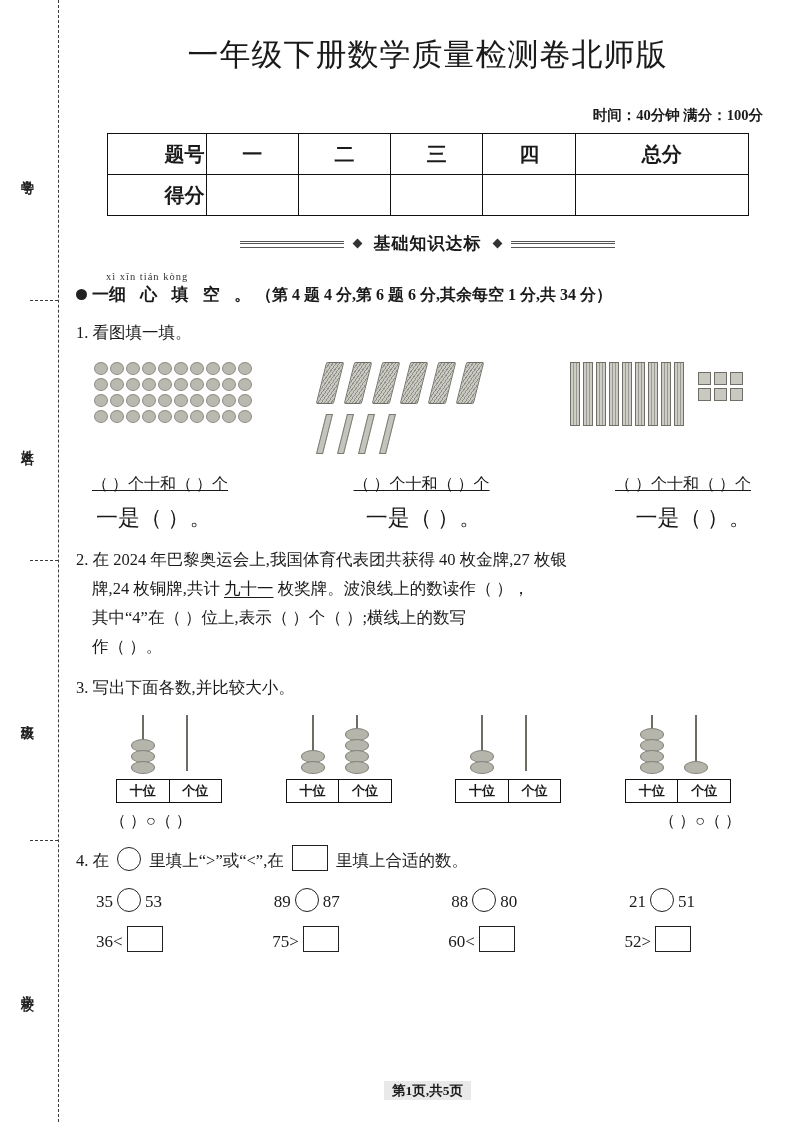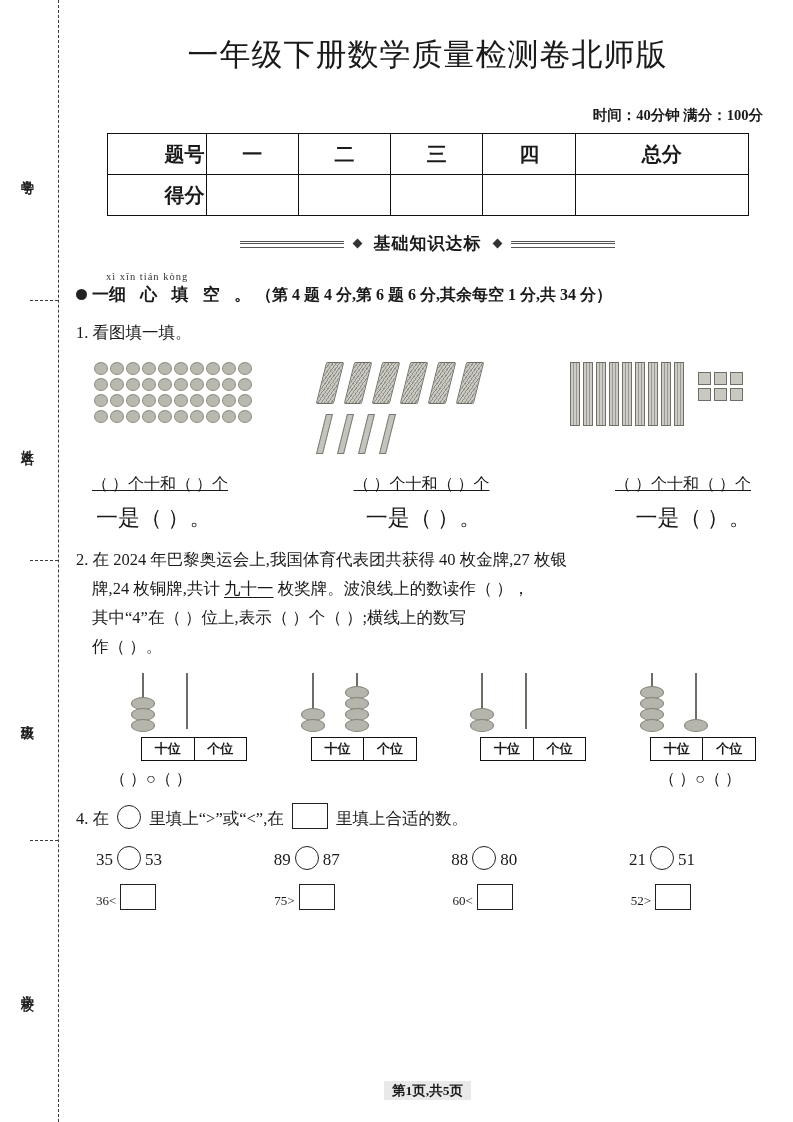--- a/index.html
+++ b/index.html
@@ -161,38 +161,38 @@
   
   .abacus-area{ display:flex; justify-content:space-between; margin:12px 30px 0 40px;}
   .abacus{ position:relative; width:110px; }
   .rods{ position:relative; height:64px; }
   .rod{ position:absolute; top:0; width:2px; height:56px; background:#6d6d66;}
   .rod.l{ left:26px;} .rod.r{ left:70px;}
   .bead{
     position:absolute; width:22px;height:11px;border-radius:50%;
     background:#b5b5ac; border:1px solid #83837b;
   }
-  .placebox{ display:flex; border:1.4px solid #111; width:104px;margin-left:25px; }
+  .placebox{ display:flex; border:1.4px solid #111; width:104px; }
   .placebox div{
     flex:1; text-align:center; font-size:13px; padding:2px 0;
     font-weight:bold;
   }
   .placebox div:first-child{ border-right:1.4px solid #111; }
 
   .cmp-row{ display:flex; justify-content:space-between; margin:8px 24px 0 34px; font-size:16px;}
   .circle-in {
     display:inline-block; width:22px;height:22px;border:1.4px solid #222;border-radius:50%;
     vertical-align:-5px; margin:0 4px;
   }
   .sqbox{
     display:inline-block; width:34px;height:24px;border:1.4px solid #222;
     vertical-align:-5px; margin:0 4px;
   }
   .cmp4 { display:flex; justify-content:space-between; margin:12px 70px 0 20px; font-size:17px;}
-  .cmp4b { display:flex; justify-content:space-between; margin:14px 70px 0 20px; font-size:13px;}
+  .cmp4b { display:flex; justify-content:space-between; margin:14px 70px 0 20px; font-size:17px;}
 
   .footer{
     position:absolute; left:0; bottom:22px; width:731px; text-align:center;
     font-size:13.5px; font-weight:bold;
   }
   .footer span{ background:#e9e9e9; padding:2px 8px; }
 </style>
 </head>
 <body>
 
@@ -364,20 +364,21 @@
       </div>
       <div style="margin-left:16px;">
         <span>牌,24 枚铜牌,共计</span>
         <span class="u-line">九十一</span>
         <span>枚奖牌。波浪线上的数读作（                ），</span>
       </div>
       <div style="margin-left:16px;">其中“4”在（            ）位上,表示（            ）个（            ）;横线上的数写</div>
       <div style="margin-left:16px;">作（             ）。</div>
     </div>
 
+    <div class="item">3. 写出下面各数,并比较大小。</div>
 
     <div class="abacus-area">
 
       <div class="abacus">
         <div class="rods">
           <span class="rod l"></span>
             <span class="rod r"></span>
           <span class="bead" style="left:15px; top:24px;"></span>
           <span class="bead" style="left:15px; top:35px;"></span>
           <span class="bead" style="left:15px; top:46px;"></span>

